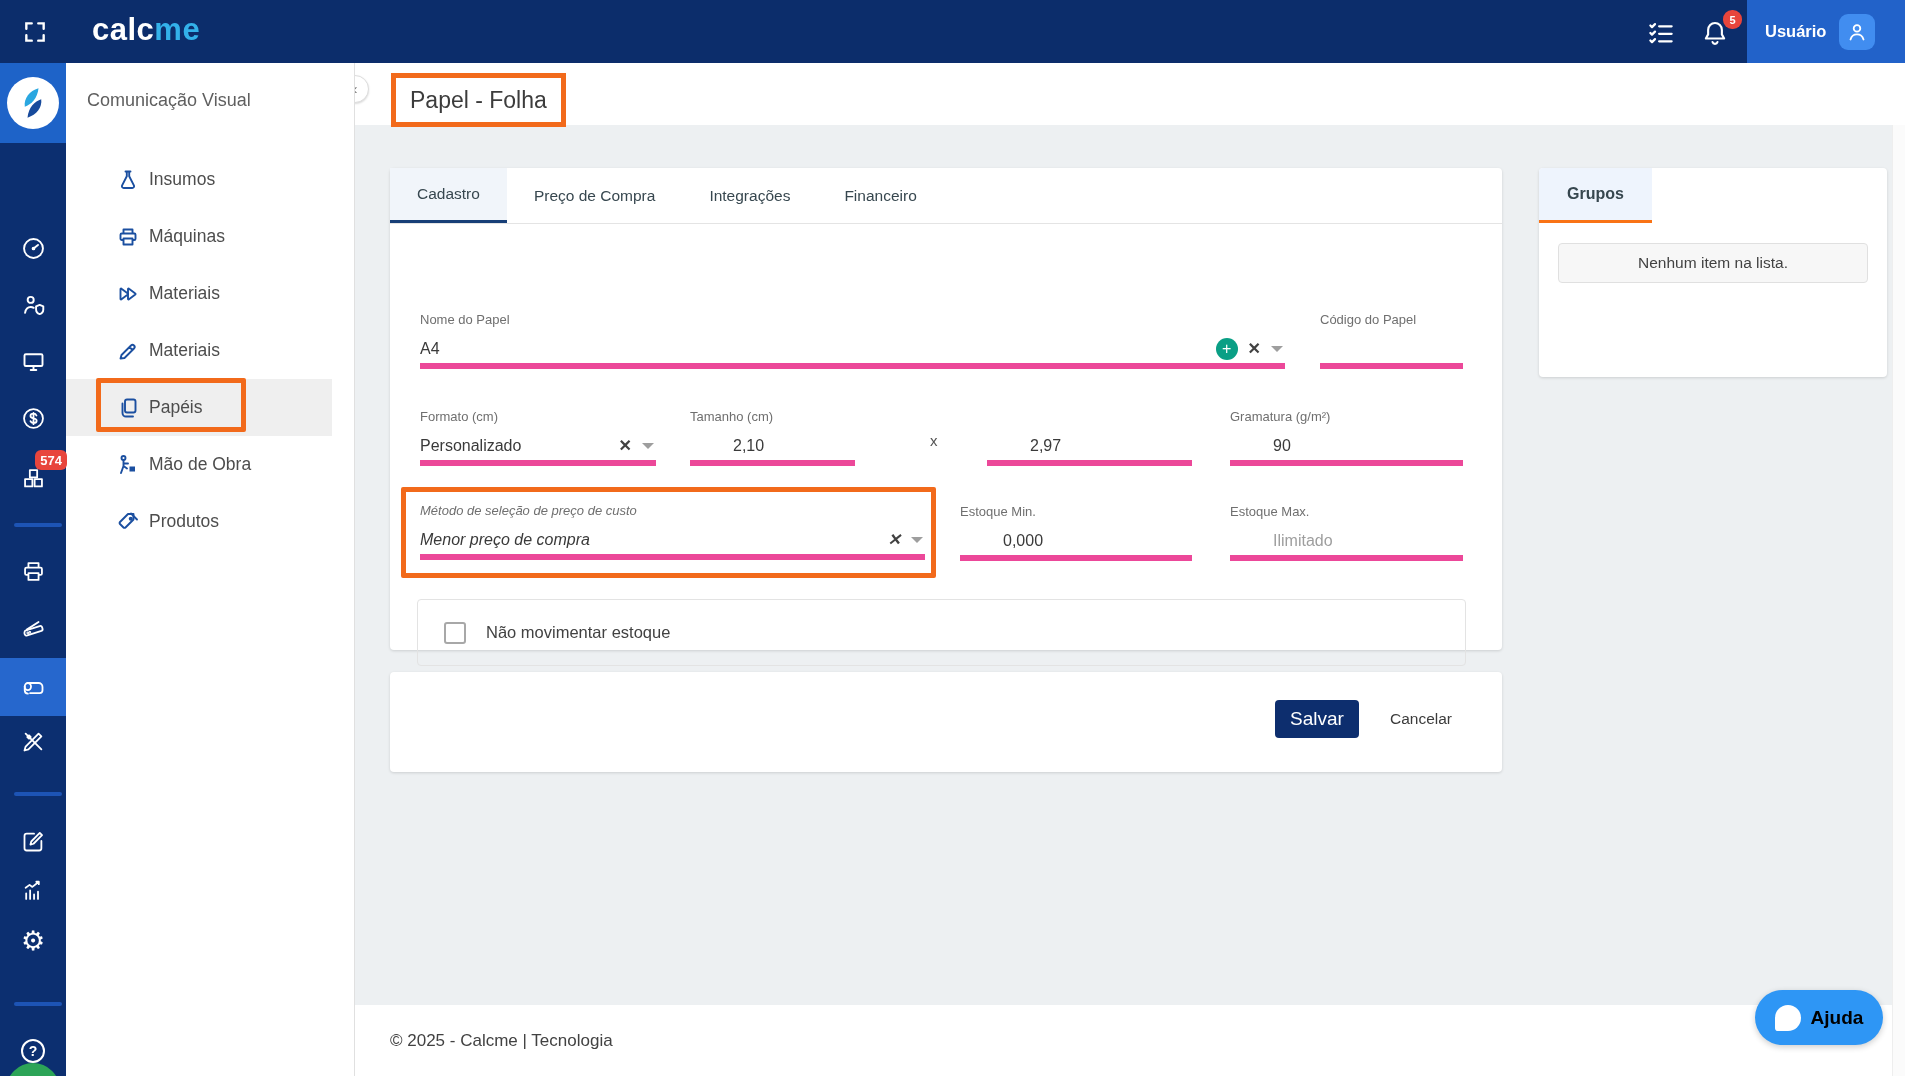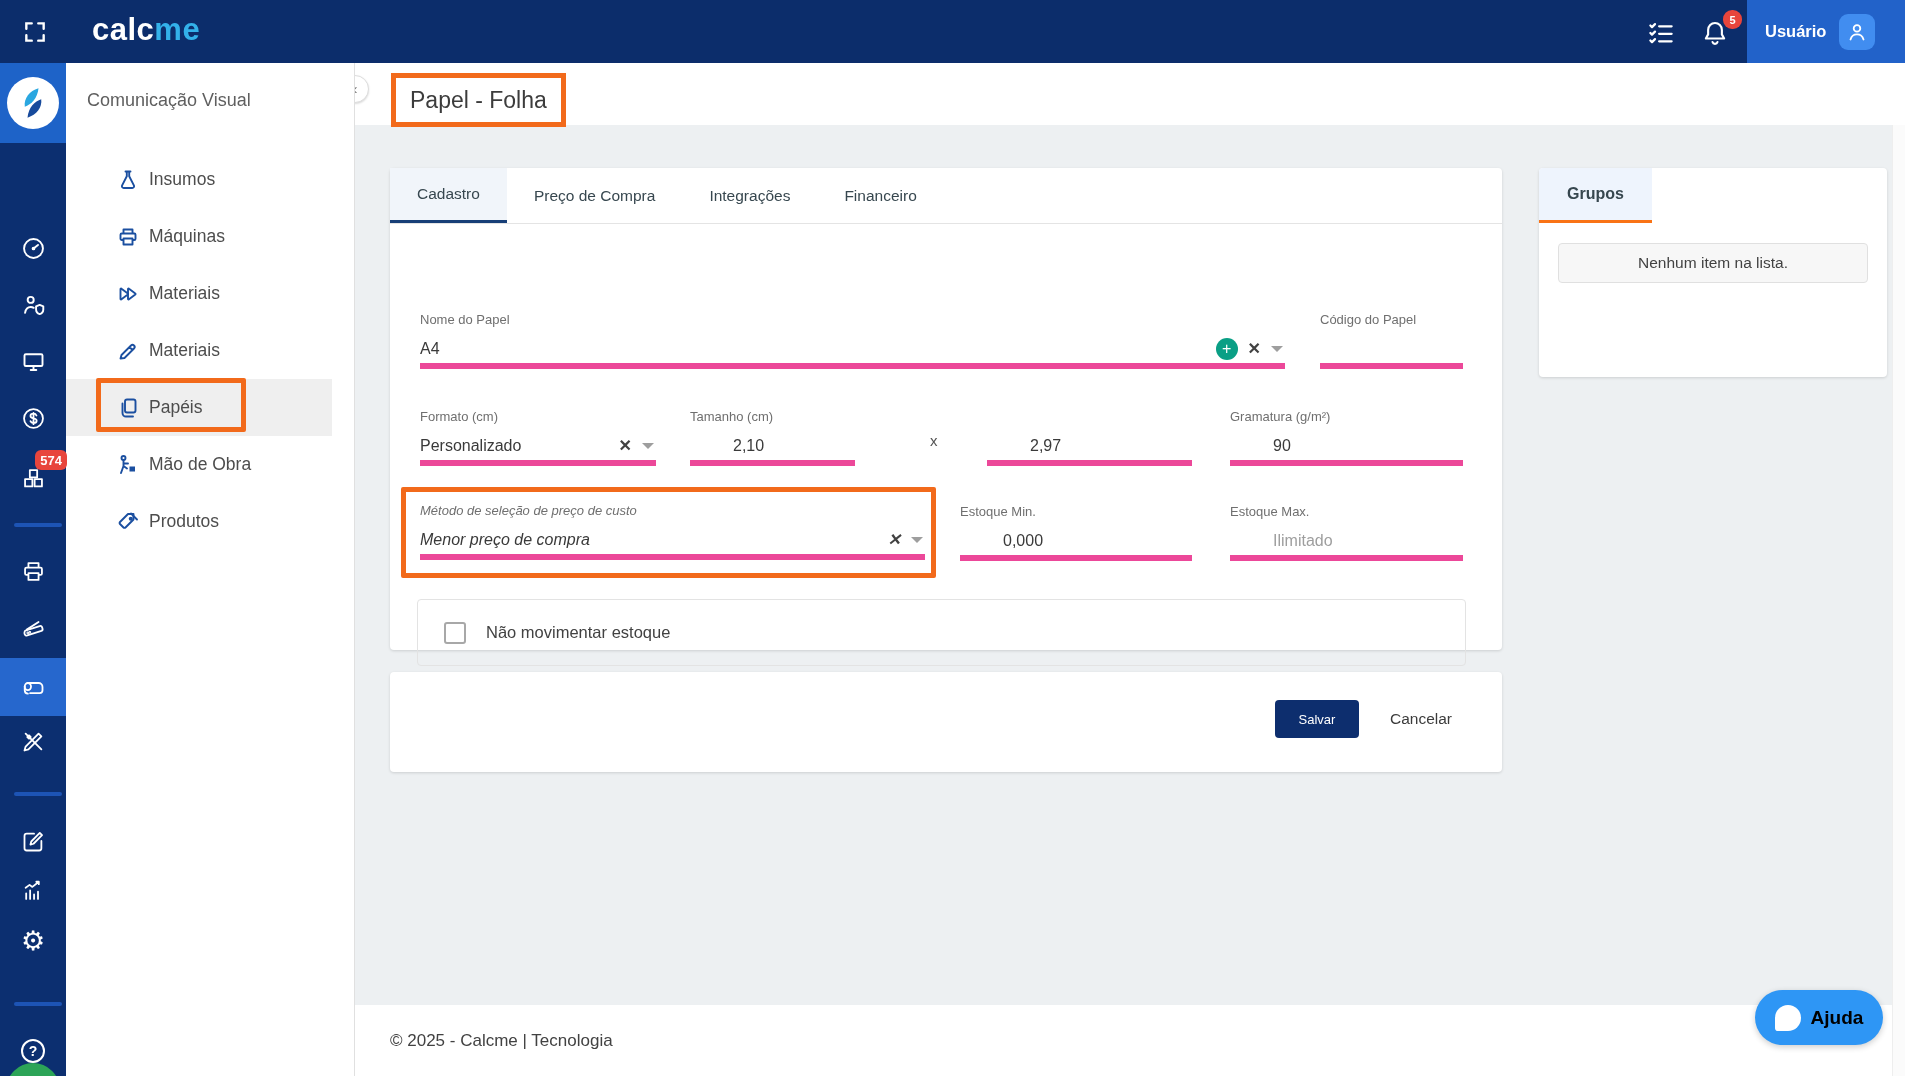--- a/index.html
+++ b/index.html
@@ -72,21 +72,21 @@
   .clear-x { color:#424242; font-size:16px; font-weight:bold; cursor:pointer; flex:none; }
   .caret { width:0; height:0; border-left:6px solid transparent; border-right:6px solid transparent; border-top:6px solid #9e9e9e; cursor:pointer; flex:none; margin-right:2px; }
   .sep-x { position:absolute; left:540px; top:208px; font-size:15px; color:#555; }
   .hl-metodo { position:absolute; left:11px; top:263px; width:535px; height:91px; border:5px solid #f26a1b; border-radius:2px; pointer-events:none; }
 
   .chk-box { position:absolute; left:27px; top:375px; width:1049px; height:67px; border:1px solid #e3e3e3; border-radius:4px; display:flex; align-items:center; gap:20px; padding-left:26px; }
   .chk-box input { appearance:none; width:22px; height:22px; border:2px solid #a8a8a8; border-radius:3px; background:#fff; cursor:pointer; }
   .chk-box span { font-size:16.5px; color:#424242; }
 
   
-  .save-btn { position:absolute; left:885px; top:28px; width:84px; height:38px; background:#0d2e6e; color:#fff; border:none; border-radius:4px; font-size:13px; cursor:pointer; font-family:"Liberation Sans", sans-serif; }
+  .save-btn { position:absolute; left:885px; top:28px; width:84px; height:38px; background:#0d2e6e; color:#fff; border:none; border-radius:4px; font-size:19px; cursor:pointer; font-family:"Liberation Sans", sans-serif; }
   .cancel-btn { position:absolute; left:990px; top:28px; height:38px; padding:0 10px; background:none; border:none; font-size:15.5px; color:#3c3c3c; cursor:pointer; font-family:"Liberation Sans", sans-serif; }
 
   
   .grp-tabs { height:55px; display:flex; }
   .grp-tab { padding:0 28px; display:flex; align-items:center; font-size:16px; color:#37474f; background:#eef4fd; border:none; border-bottom:3px solid #f97316; cursor:pointer;font-weight:bold; }
   .grp-empty { position:absolute; left:19px; top:75px; width:310px; height:40px; background:#f7f7f7; border:1px solid #e0e0e0; border-radius:4px; display:flex; align-items:center; justify-content:center; font-size:15.5px; color:#424242; }
   .grp-footer { position:absolute; left:0; right:0; top:135px; bottom:0; background:#fafbfc; border-top:1px solid #e8e8e8; }
   .vinc-btn { position:absolute; left:19px; top:15px; width:86px; height:37px; background:#0e9c8e; color:#fff; border:none; border-radius:4px; font-size:15px; font-weight:bold; cursor:pointer; font-family:"Liberation Sans", sans-serif; }
 
   

